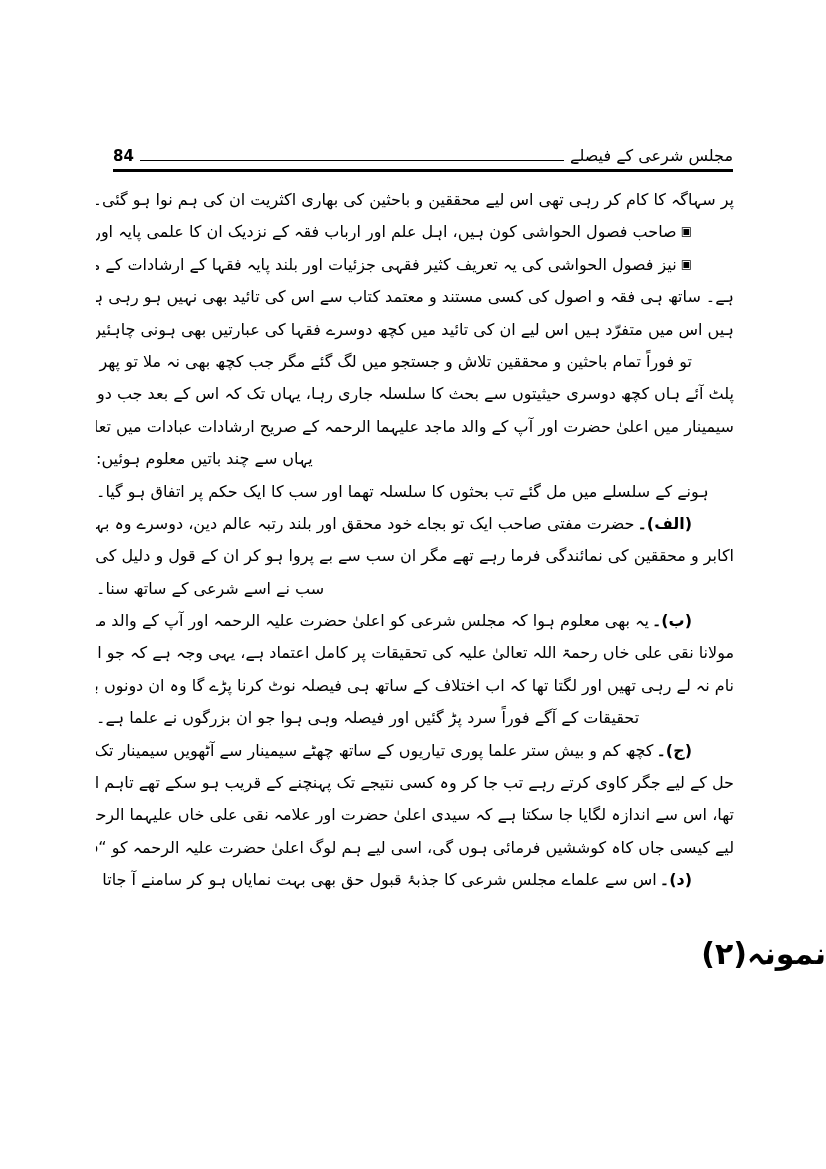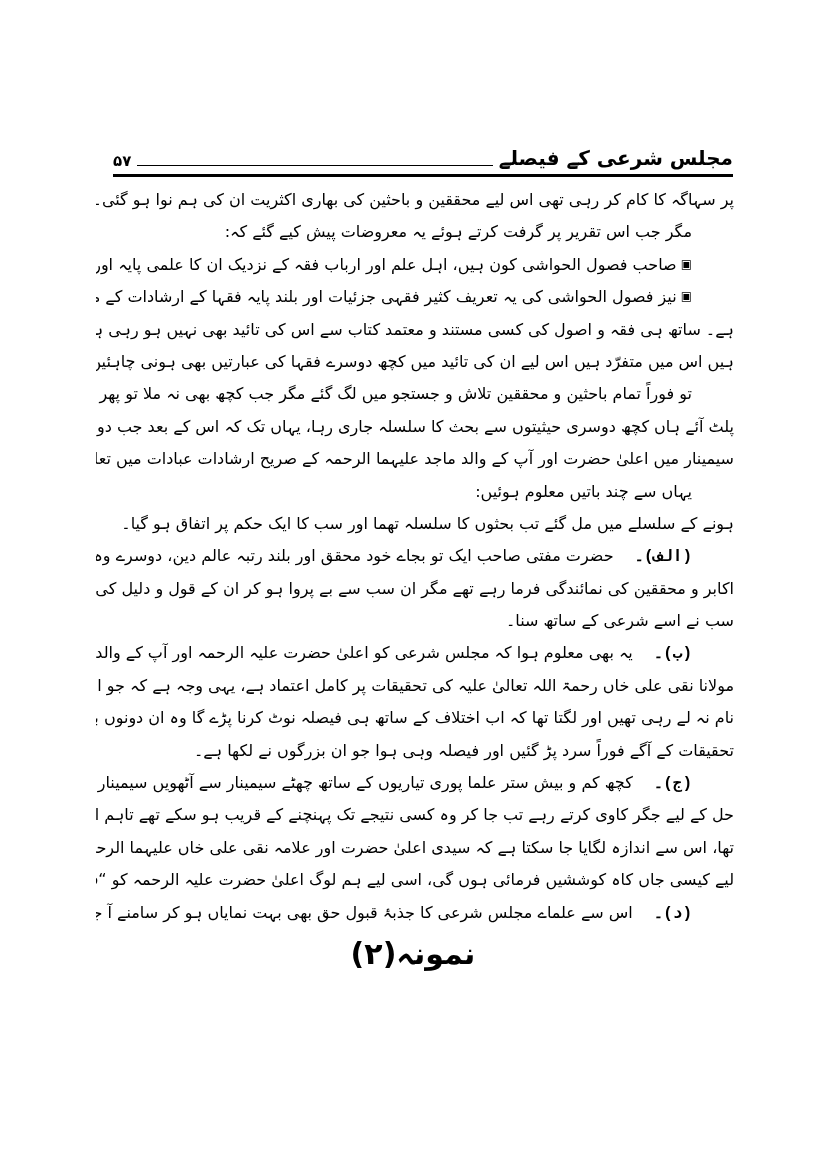--- a/index.html
+++ b/index.html
@@ -13,21 +13,21 @@
   }
   
   .header {
     position:absolute;
     top:146px; left:113px; width:620px;
   }
   .header-row {
     display:flex; direction:rtl; align-items:flex-end;
   }
   .header-title {
-    font-size:20px; font-weight:bold; white-space:nowrap;
+    font-size:16px; font-weight:normal; white-space:nowrap;
     padding-bottom:2px;
   }
   .header-rule-thin {
     flex:1 1 auto;
     border-bottom:1.5px solid #000;
     margin:0 6px 6px 6px;
     min-width:40px;
   }
   .page-number {
     font-size:15px; font-weight:bold; white-space:nowrap;
@@ -37,75 +37,73 @@
     height:2.5px; background:#000; margin-top:2px;
   }
   
   .body-text {
     position:absolute;
     top:184px; left:96px; width:638px;
     direction:rtl;
   }
   .line {
     direction:rtl;
-    text-align:right;
+    text-align:left;
     font-size:16px;
     line-height:32.4px;
     height:32.4px;
     white-space:nowrap;
     overflow:hidden;
   }
   .indent { padding-right:42px; }
-  .label { font-weight:bold; margin-left:21px;font-family:Liberation Mono, monospace; }
+  .label { font-weight:bold; margin-left:3px; }
   .bullet {
     font-size:12px; margin-left:4px;
     position:relative; top:-2px;
   }
   
   .sample-heading {
     position:absolute;
     top:936px; left:0; width:100%;
-    text-align:center;
     font-size:30px; font-weight:bold;
     direction:rtl;
   }
 </style>
 </head>
 <body>
 
 <div class="page">
 
   <div class="header">
     <div class="header-row">
       <span class="header-title">مجلس شرعی کے فیصلے</span>
       <span class="header-rule-thin"></span>
-      <span class="page-number">۵۷</span>
+      <span class="page-number">84</span>
     </div>
     <div class="header-rule-thick"></div>
   </div>
 
   <div class="body-text">
     <div class="line">پر سہاگہ کا کام کر رہی تھی اس لیے محققین و باحثین کی بھاری اکثریت ان کی ہم نوا ہو گئی۔</div>
-    <div class="line indent">مگر جب اس تقریر پر گرفت کرتے ہوئے یہ معروضات پیش کیے گئے کہ:</div>
     <div class="line indent"><span class="bullet">▣</span><span>صاحب فصول الحواشی کون ہیں، اہل علم اور ارباب فقہ کے نزدیک ان کا علمی پایہ اور فقہی مقام کیا ہے؟</span></div>
     <div class="line indent"><span class="bullet">▣</span><span>نیز فصول الحواشی کی یہ تعریف کثیر فقہی جزئیات اور بلند پایہ فقہا کے ارشادات کے معارض و مخالف</span></div>
     <div class="line">ہے۔ ساتھ ہی فقہ و اصول کی کسی مستند و معتمد کتاب سے اس کی تائید بھی نہیں ہو رہی ہے، وہ جو کچھ کہہ رہے</div>
     <div class="line">ہیں اس میں متفرّد ہیں اس لیے ان کی تائید میں کچھ دوسرے فقہا کی عبارتیں بھی ہونی چاہئیں۔</div>
     <div class="line indent">تو فوراً تمام باحثین و محققین تلاش و جستجو میں لگ گئے مگر جب کچھ بھی نہ ملا تو پھر وہ اپنے پہلے موقف پر</div>
     <div class="line">پلٹ آئے ہاں کچھ دوسری حیثیتوں سے بحث کا سلسلہ جاری رہا، یہاں تک کہ اس کے بعد جب دوسرے</div>
     <div class="line">سیمینار میں اعلیٰ حضرت اور آپ کے والد ماجد علیہما الرحمہ کے صریح ارشادات عبادات میں تعامل کے معتبر</div>
     <div class="line indent">یہاں سے چند باتیں معلوم ہوئیں:</div>
     <div class="line">ہونے کے سلسلے میں مل گئے تب بحثوں کا سلسلہ تھما اور سب کا ایک حکم پر اتفاق ہو گیا۔</div>
     <div class="line indent"><span class="label">(الف)۔</span><span>حضرت مفتی صاحب ایک تو بجاے خود محقق اور بلند رتبہ عالم دین، دوسرے وہ بہت سے</span></div>
     <div class="line">اکابر و محققین کی نمائندگی فرما رہے تھے مگر ان سب سے بے پروا ہو کر ان کے قول و دلیل کی تنقید ہوئی اور</div>
     <div class="line">سب نے اسے شرعی کے ساتھ سنا۔</div>
     <div class="line indent"><span class="label">(ب)۔</span><span>یہ بھی معلوم ہوا کہ مجلس شرعی کو اعلیٰ حضرت علیہ الرحمہ اور آپ کے والد ماجد خاتم المحققین حضرت</span></div>
     <div class="line">مولانا نقی علی خاں رحمۃ اللہ تعالیٰ علیہ کی تحقیقات پر کامل اعتماد ہے، یہی وجہ ہے کہ جو ابحاث کئی سیمیناروں تک تھمنے کا</div>
     <div class="line">نام نہ لے رہی تھیں اور لگتا تھا کہ اب اختلاف کے ساتھ ہی فیصلہ نوٹ کرنا پڑے گا وہ ان دونوں بزرگوں کی</div>
-    <div class="line">تحقیقات کے آگے فوراً سرد پڑ گئیں اور فیصلہ وہی ہوا جو ان بزرگوں نے لکھا ہے۔</div>
+    <div class="line">تحقیقات کے آگے فوراً سرد پڑ گئیں اور فیصلہ وہی ہوا جو ان بزرگوں نے علما ہے۔</div>
     <div class="line indent"><span class="label">(ج)۔</span><span>کچھ کم و بیش ستر علما پوری تیاریوں کے ساتھ چھٹے سیمینار سے آٹھویں سیمینار تک اس مسئلے کے</span></div>
     <div class="line">حل کے لیے جگر کاوی کرتے رہے تب جا کر وہ کسی نتیجے تک پہنچنے کے قریب ہو سکے تھے تاہم اختلاف فکر و نظر باقی</div>
     <div class="line">تھا، اس سے اندازہ لگایا جا سکتا ہے کہ سیدی اعلیٰ حضرت اور علامہ نقی علی خاں علیہما الرحمہ نے اس مسئلے کے حل کے</div>
     <div class="line">لیے کیسی جاں کاہ کوششیں فرمائی ہوں گی، اسی لیے ہم لوگ اعلیٰ حضرت علیہ الرحمہ کو “فقیہ بے مثال” کہتے ہیں۔</div>
     <div class="line indent"><span class="label">(د)۔</span><span>اس سے علماے مجلس شرعی کا جذبۂ قبول حق بھی بہت نمایاں ہو کر سامنے آ جاتا ہے کہ تین</span></div>
   </div>
 
   <div class="sample-heading">نمونہ(۲)</div>
 
 </div>

